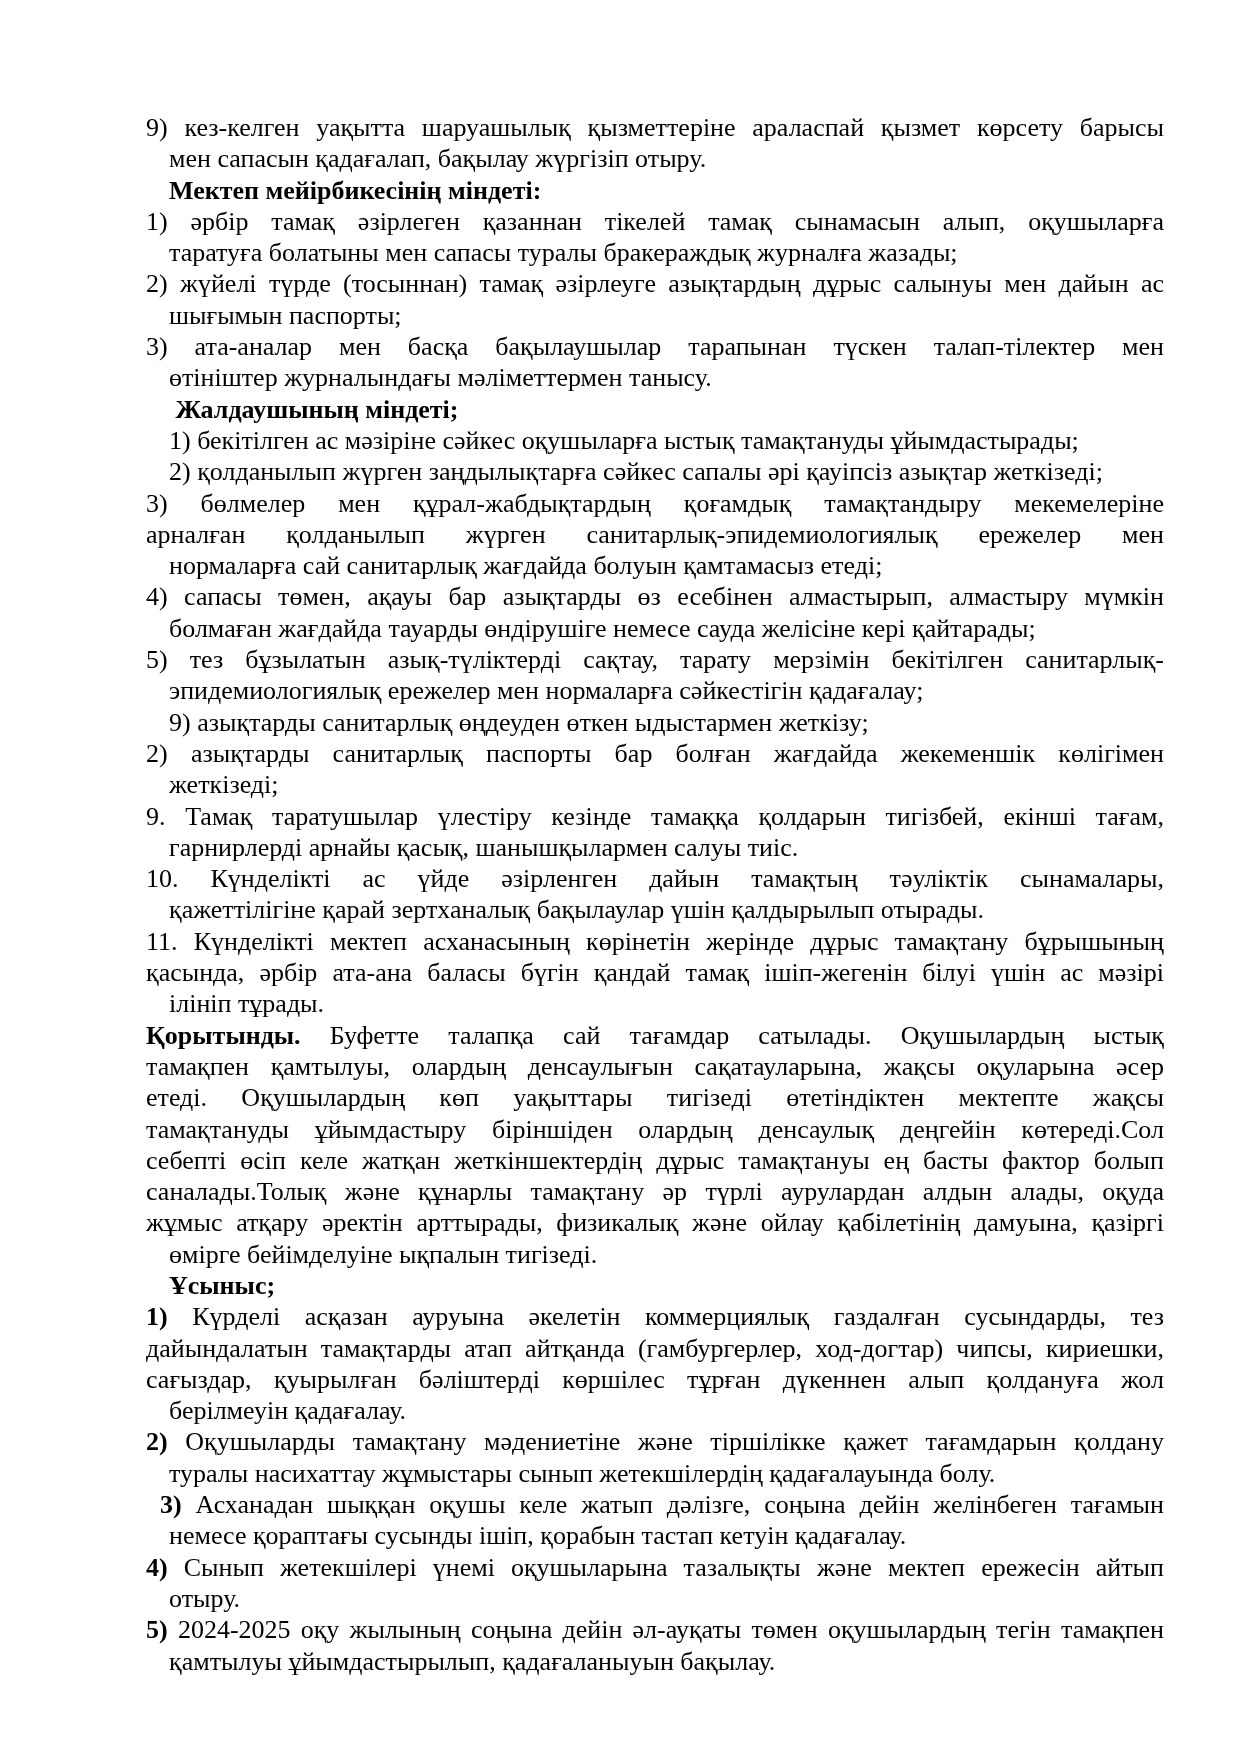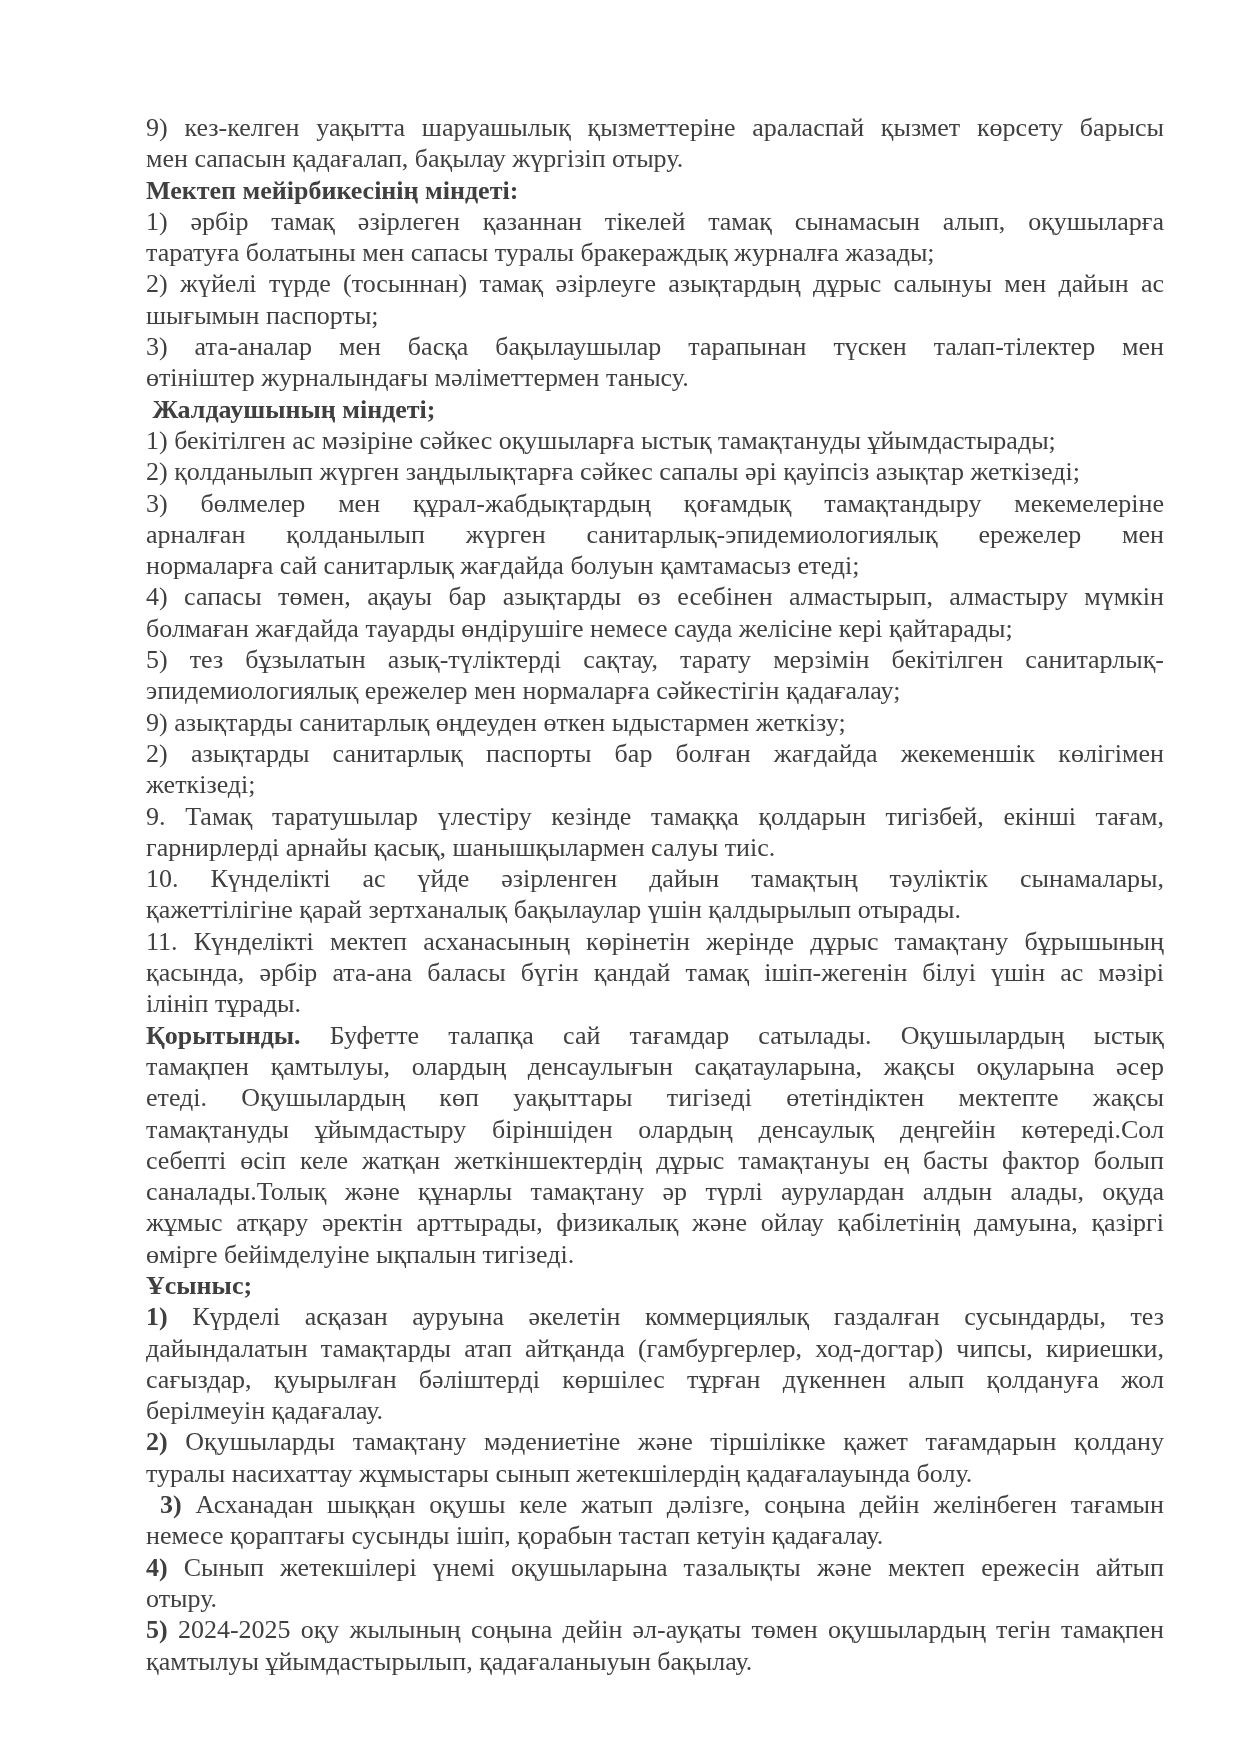--- a/index.html
+++ b/index.html
@@ -8,39 +8,40 @@
     width: 1240px;
     height: 1755px;
     background: #ffffff;
   }
   .page {
     position: relative;
     width: 1183px;
     height: 1755px;
     background: #ffffff;
     overflow: hidden;
-    color: #404040;
+    color: #000000;
     font-family: "Liberation Serif", "DejaVu Serif", serif;
   }
   .text-block {
     position: absolute;
     left: 146px;
     top: 112px;
     width: 1018px;
     font-size: 26px;
     line-height: 31.3px;
   }
   .line {
     text-align: justify;
     text-align-last: justify;
     min-height: 31.3px;
     white-space: normal;
   }
   .line.end {
     text-align-last: left;
+    margin-left: 23px;
   }
   .run { font-weight: normal; }
   .run.b { font-weight: 700; }
 </style>
 </head>
 <body>
 
 <div class="page">
   <div class="text-block">
       <div class="line"><span class="run">9) кез-келген уақытта шаруашылық қызметтеріне араласпай қызмет көрсету барысы</span></div>

